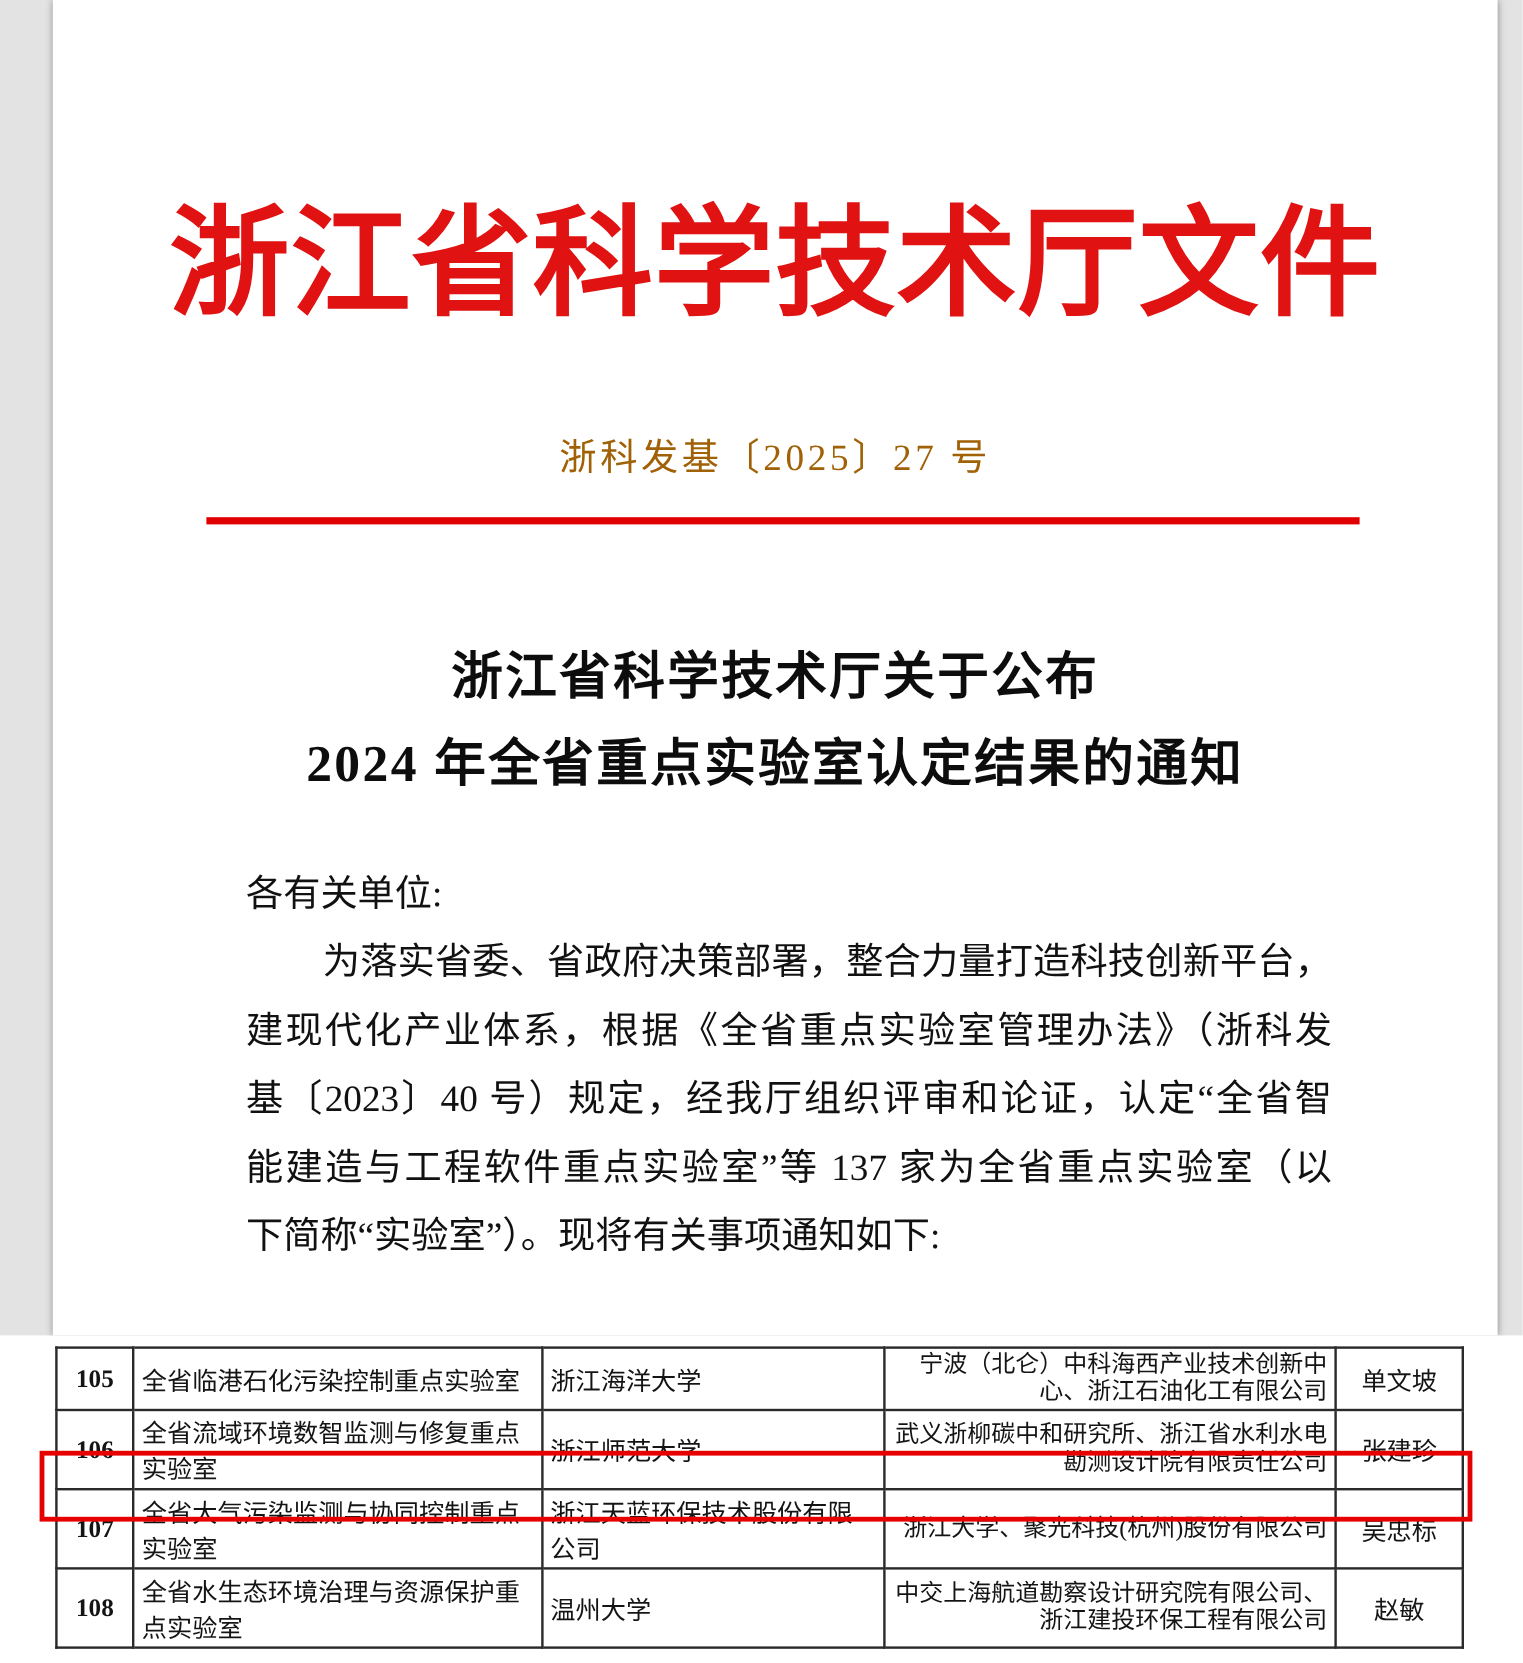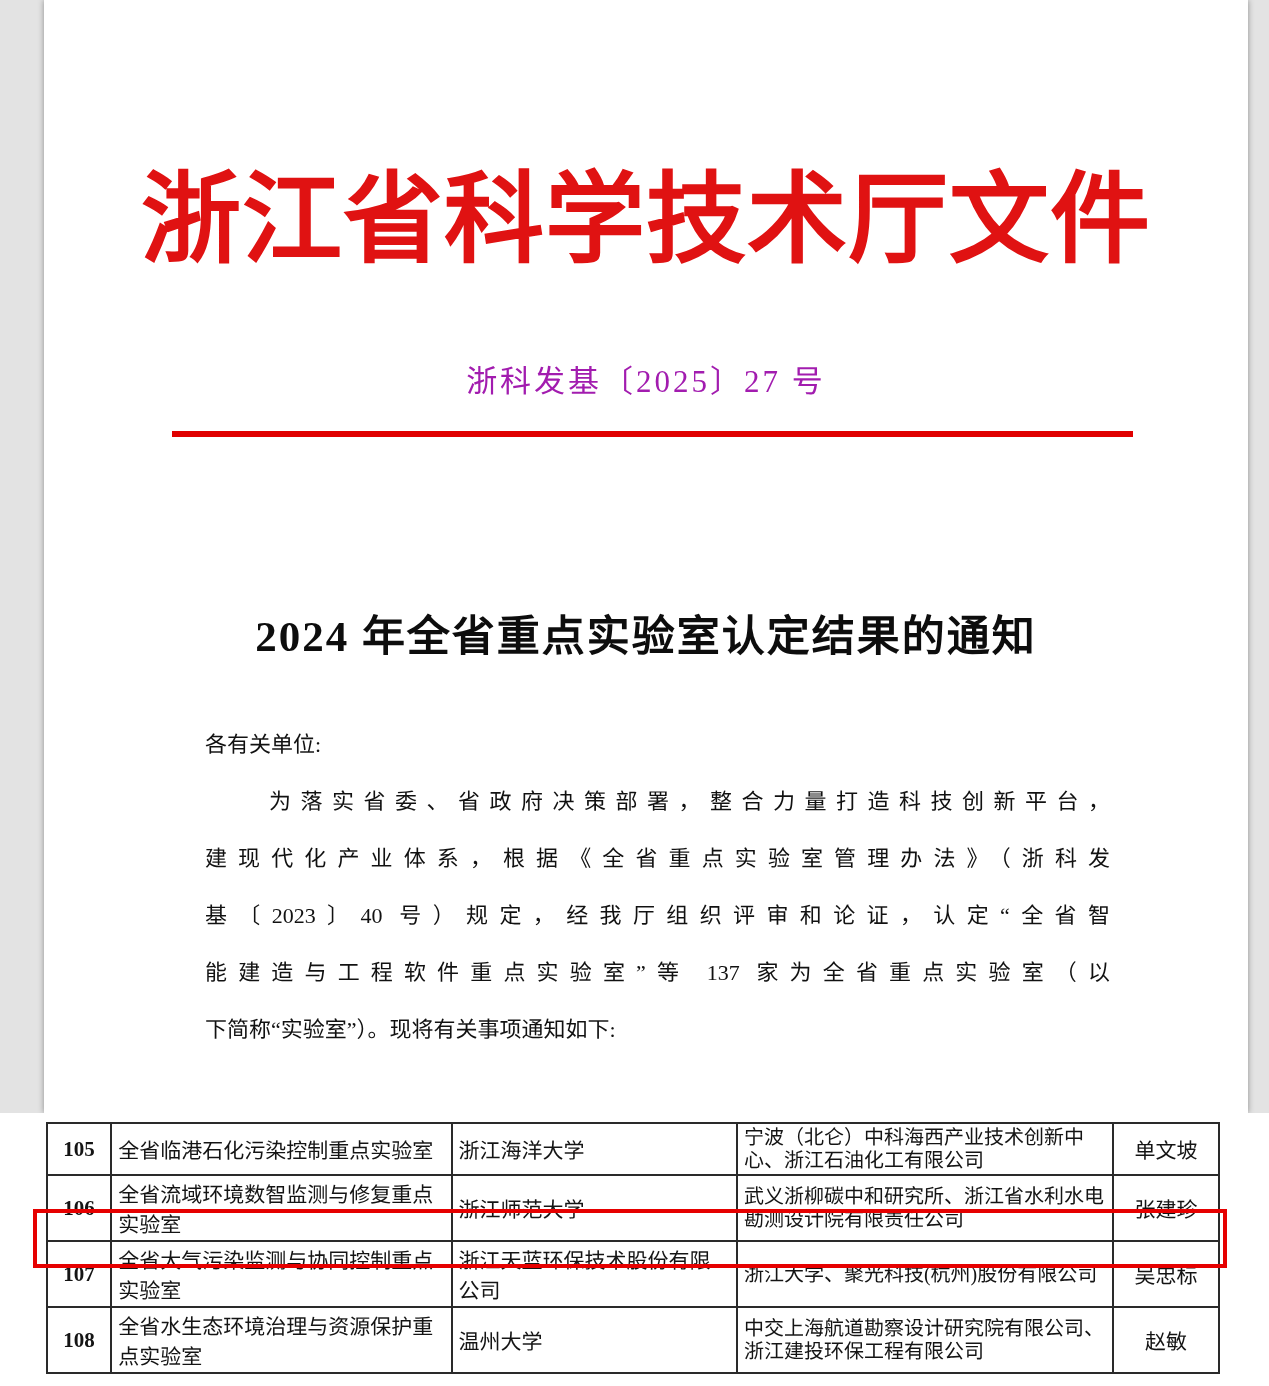--- a/index.html
+++ b/index.html
@@ -32,42 +32,42 @@
     letter-spacing: 1px;
     white-space: nowrap;
     color: #e01212;
     font-family: "Liberation Serif", serif;
   }
   .doc-number {
     position: absolute; top: 356px; left: 0; right: 0;
     text-align: center;
     font-size: 31px;
     letter-spacing: 3px;
-    color: #a21caf;
+    color: #a16207;
   }
   .red-rule {
     position: absolute; top: 431px; left: 128px;
     width: 961px; height: 6px;
     background: #e00000;
   }
   .notice-line {
     position: absolute; left: 0; right: 0;
     text-align: center;
     font-size: 43px; font-weight: bold;
     letter-spacing: 2px;
     color: #0d0d0d;
     white-space: nowrap;
   }
   .notice-line.l1 { top: 528px; }
   .notice-line.l2 { top: 601px; }
 
   .body-text {
     position: absolute; top: 716px; left: 161px;
     width: 905px;
-    font-size: 22px;
+    font-size: 31px;
     line-height: 57px;
     color: #111;
   }
   .body-text .salutation { text-align: left; }
   .jline { text-align: justify; text-align-last: justify; }
   .jline.indent { padding-left: 64px; }
   .lline { text-align: left; text-align-last: left; }
 
   
   .lower {
@@ -86,21 +86,21 @@
   table.results td {
     border: 2px solid #2a2a2a;
     height: 48px;
     padding: 2px 6px;
     vertical-align: middle;
     overflow: hidden;
   }
   td.c-no { text-align: center; width: 63px; font-weight: bold; }
   td.c-lab { width: 334px; padding-left: 13px; }
   td.c-inst { width: 280px; padding-left: 13px; }
-  td.c-part { width: 369px; padding-left: 10px; font-size: 20px; line-height: 23px; }
+  td.c-part { width: 369px; padding-left: 10px; font-size: 20px; line-height: 23px; text-align: right; }
   td.c-dir { width: 104px; text-align: center; }
 
   .highlight-box {
     position: absolute;
     left: -13px; top: 87px;
     width: 1194px; height: 59px;
     border: 4px solid #e60000;
     pointer-events: none;
     z-index: 5;
   }
@@ -118,20 +118,21 @@
 
   <div class="upper">
     <div class="page">
 
       <div class="agency-title">浙江省科学技术厅文件</div>
 
       <div class="doc-number">浙科发基〔2025〕27 号</div>
 
       <div class="red-rule"></div>
 
+      <div class="notice-line l1">浙江省科学技术厅关于公布</div>
 
       <div class="notice-line l2">2024 年全省重点实验室认定结果的通知</div>
 
       <div class="body-text">
         <div class="salutation">各有关单位:</div>
         <div class="jline indent">为落实省委、省政府决策部署，整合力量打造科技创新平台，</div>
         <div class="jline">建现代化产业体系，根据《全省重点实验室管理办法》（浙科发</div>
         <div class="jline">基〔2023〕40 号）规定，经我厅组织评审和论证，认定“全省智</div>
         <div class="jline">能建造与工程软件重点实验室”等 137 家为全省重点实验室（以</div>
         <div class="lline">下简称“实验室”）。现将有关事项通知如下:</div>

